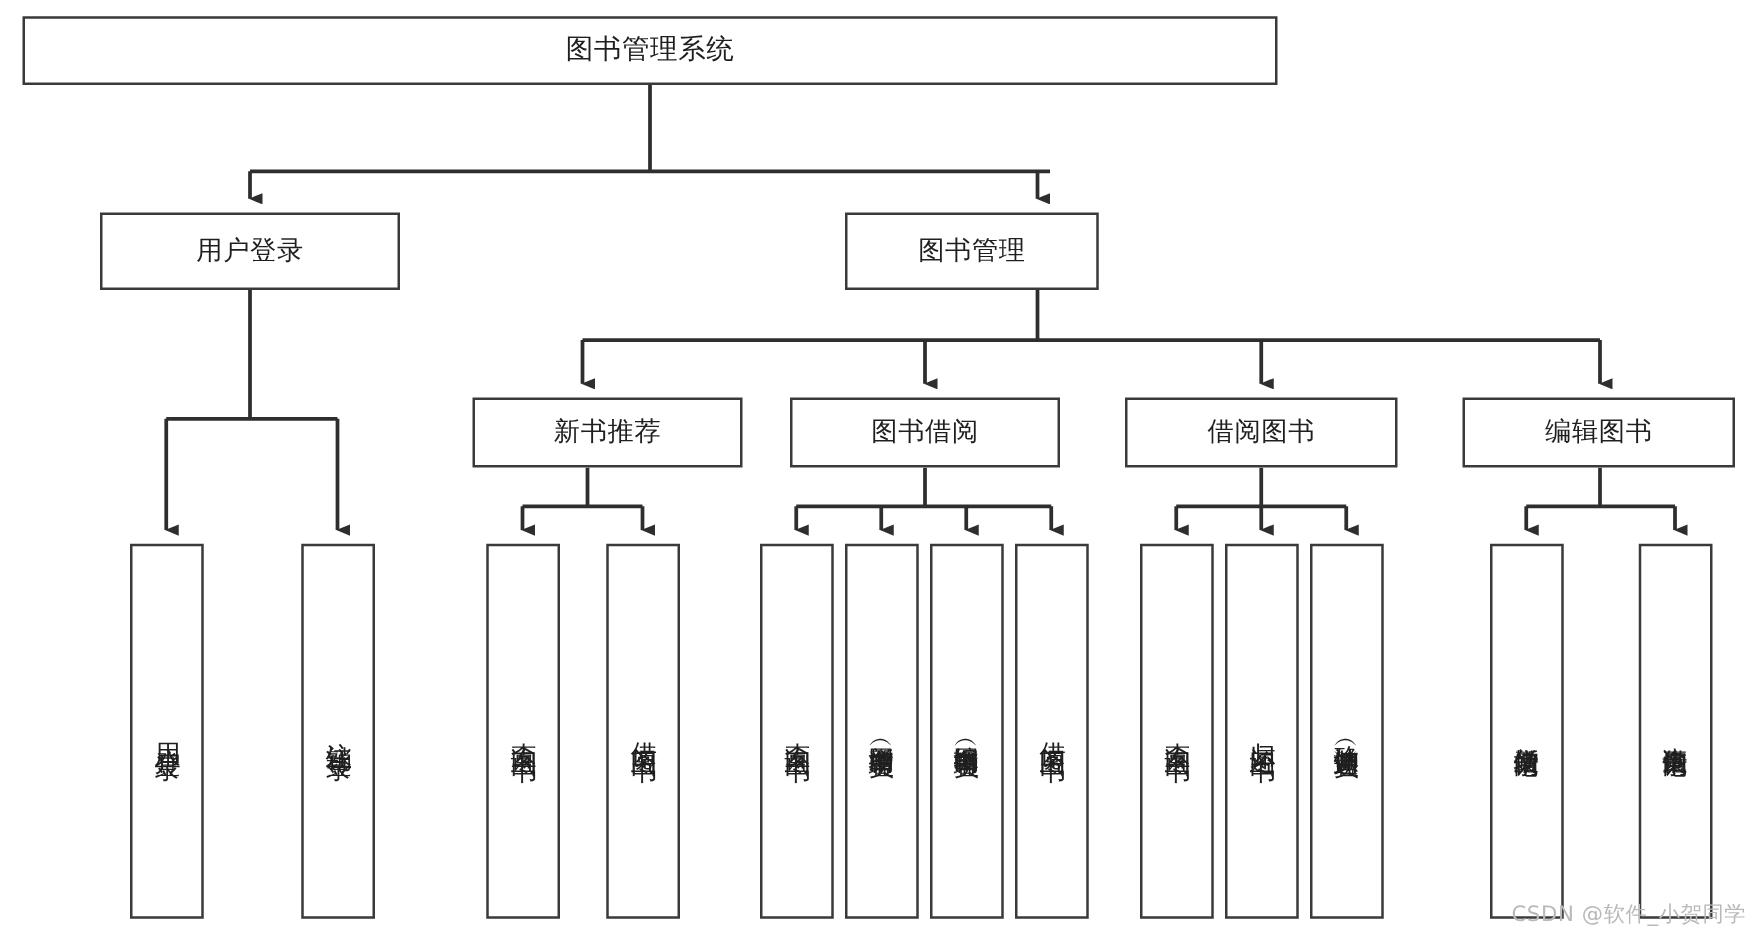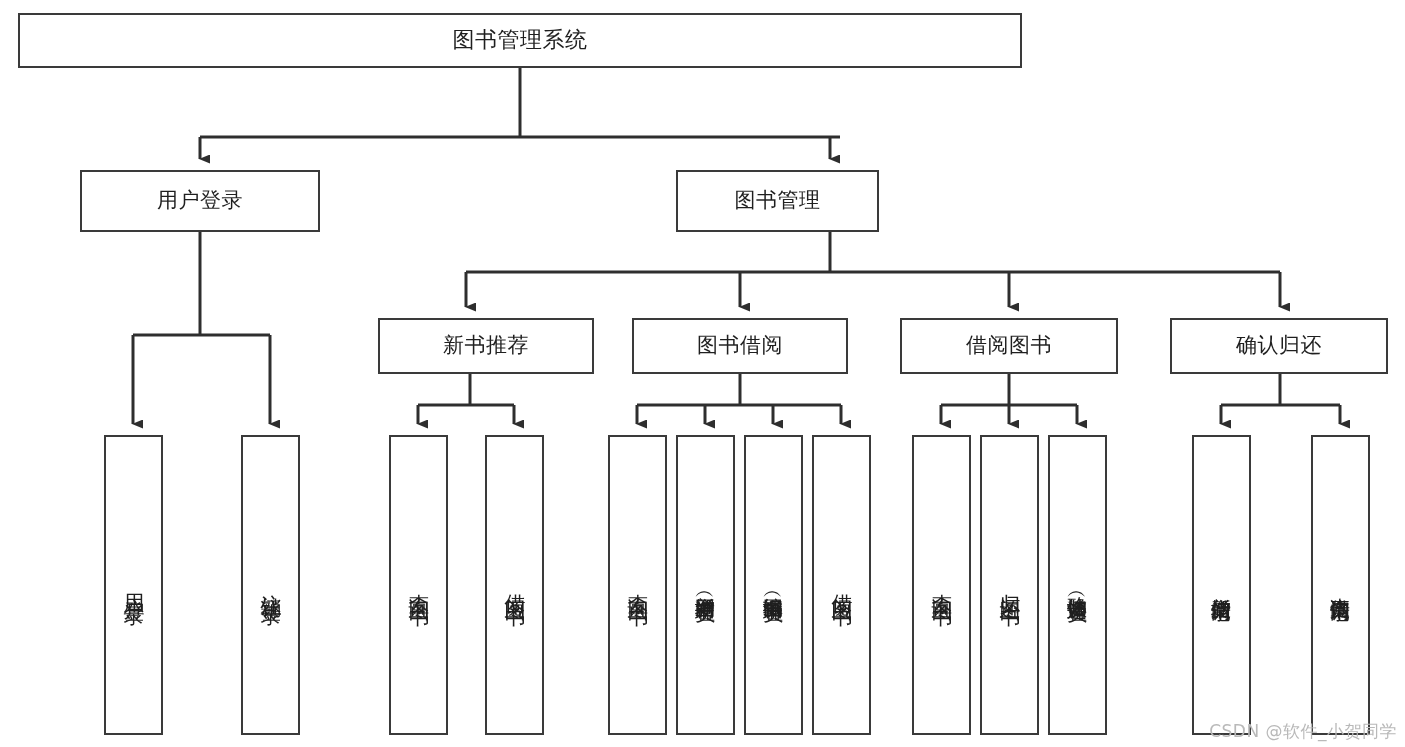--- a/index.html
+++ b/index.html
@@ -144,21 +144,21 @@
   <div class="node horiz" style="left:362px; top:318px; width:216px; height:56px;margin-left:16px;">
     <span class="label">新书推荐</span>
   </div>
   <div class="node horiz" style="left:632px; top:318px; width:216px; height:56px;">
     <span class="label">图书借阅</span>
   </div>
   <div class="node horiz" style="left:900px; top:318px; width:218px; height:56px;">
     <span class="label">借阅图书</span>
   </div>
   <div class="node horiz" style="left:1170px; top:318px; width:218px; height:56px;">
-    <span class="label">确认归还</span>
+    <span class="label">编辑图书</span>
   </div>
 
   <div class="node vert" style="left:104px; top:435px; width:59px; height:300px;">
     <span class="label">用户登录</span>
   </div>
   <div class="node vert" style="left:241px; top:435px; width:59px; height:300px;">
     <span class="label">注销登录</span>
   </div>
 
   <div class="node vert" style="left:389px; top:435px; width:59px; height:300px;">

